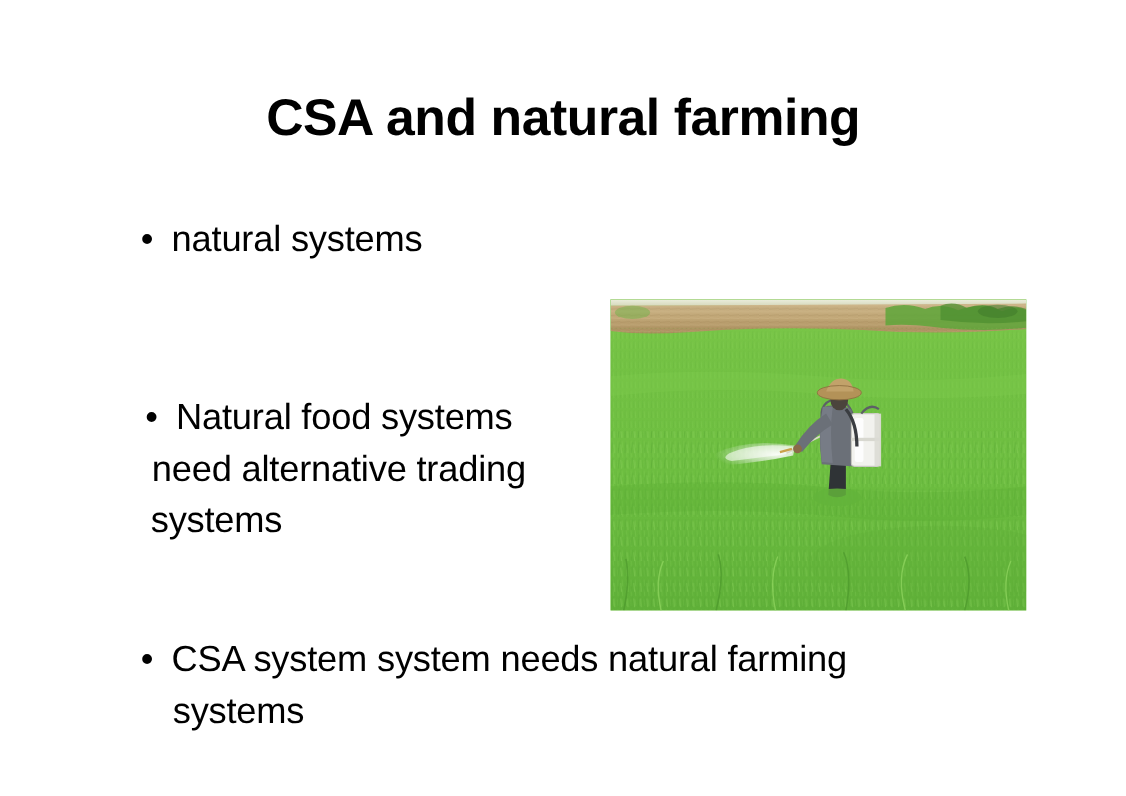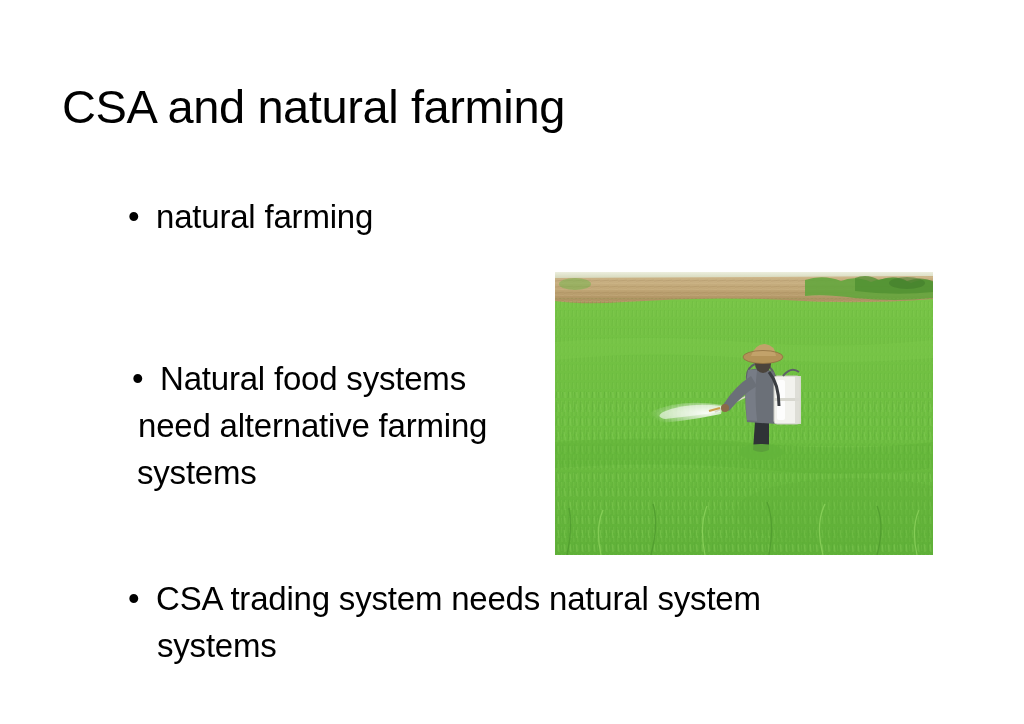--- a/index.html
+++ b/index.html
@@ -23,23 +23,24 @@
     height: 724px;
     background: #ffffff;
   }
 
   
   .slide-title {
     position: absolute;
     left: 62px;
     top: 78px;
     width: 900px;
+    text-align: center;
     font-size: 47px;
     line-height: 58px;
-    font-weight: 400;
+    font-weight: 700;
     letter-spacing: -0.4px;
     color: #000000;
     white-space: nowrap;
   }
 
   
   .body-area {
     position: absolute;
     left: 0;
     top: 0;
@@ -109,41 +110,41 @@
 
   <div class="slide-title">CSA and natural farming</div>
 
   <div class="body-area">
 
     <div class="bullet-block" id="bullet-block-1">
       <div class="bullet-line">
         <span class="bullet-dot">•</span>
       </div>
       <div class="bullet-line line-2">
-        <span>natural farming</span>
+        <span>natural systems</span>
       </div>
     </div>
 
     <div class="bullet-block" id="bullet-block-2">
       <div class="bullet-line">
         <span class="bullet-dot">•</span>
         <span>Natural food systems</span>
       </div>
       <div class="bullet-line line-2">
-        <span>need alternative farming</span>
+        <span>need alternative trading</span>
       </div>
       <div class="bullet-line line-3">
         <span>systems</span>
       </div>
     </div>
 
     <div class="bullet-block" id="bullet-block-3">
       <div class="bullet-line">
         <span class="bullet-dot">•</span>
-        <span>CSA trading system needs natural system</span>
+        <span>CSA system system needs natural farming</span>
       </div>
       <div class="bullet-line line-2">
         <span>systems</span>
       </div>
     </div>
 
   </div>
 
   <div class="photo">
     <svg width="378" height="283" viewBox="0 0 378 283">

